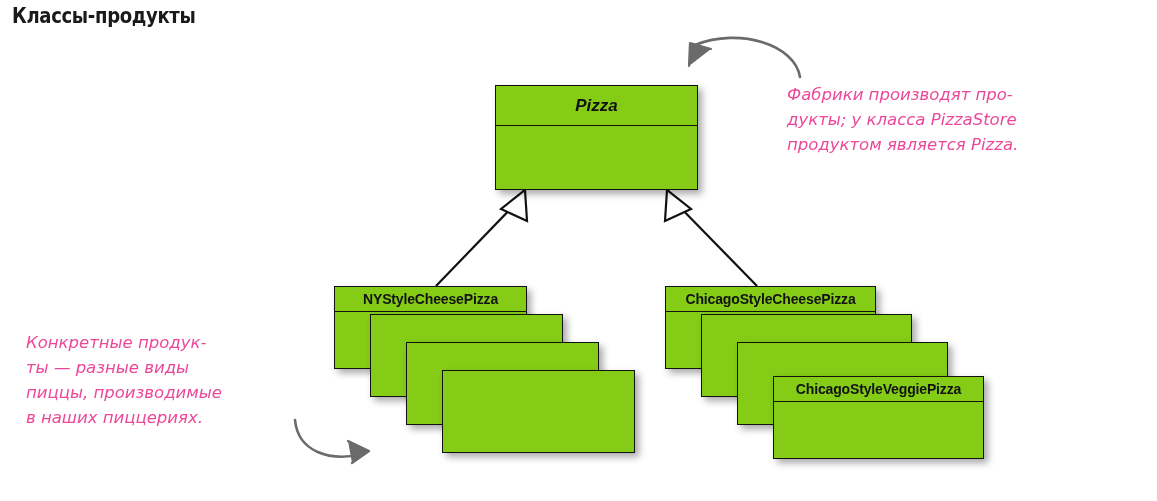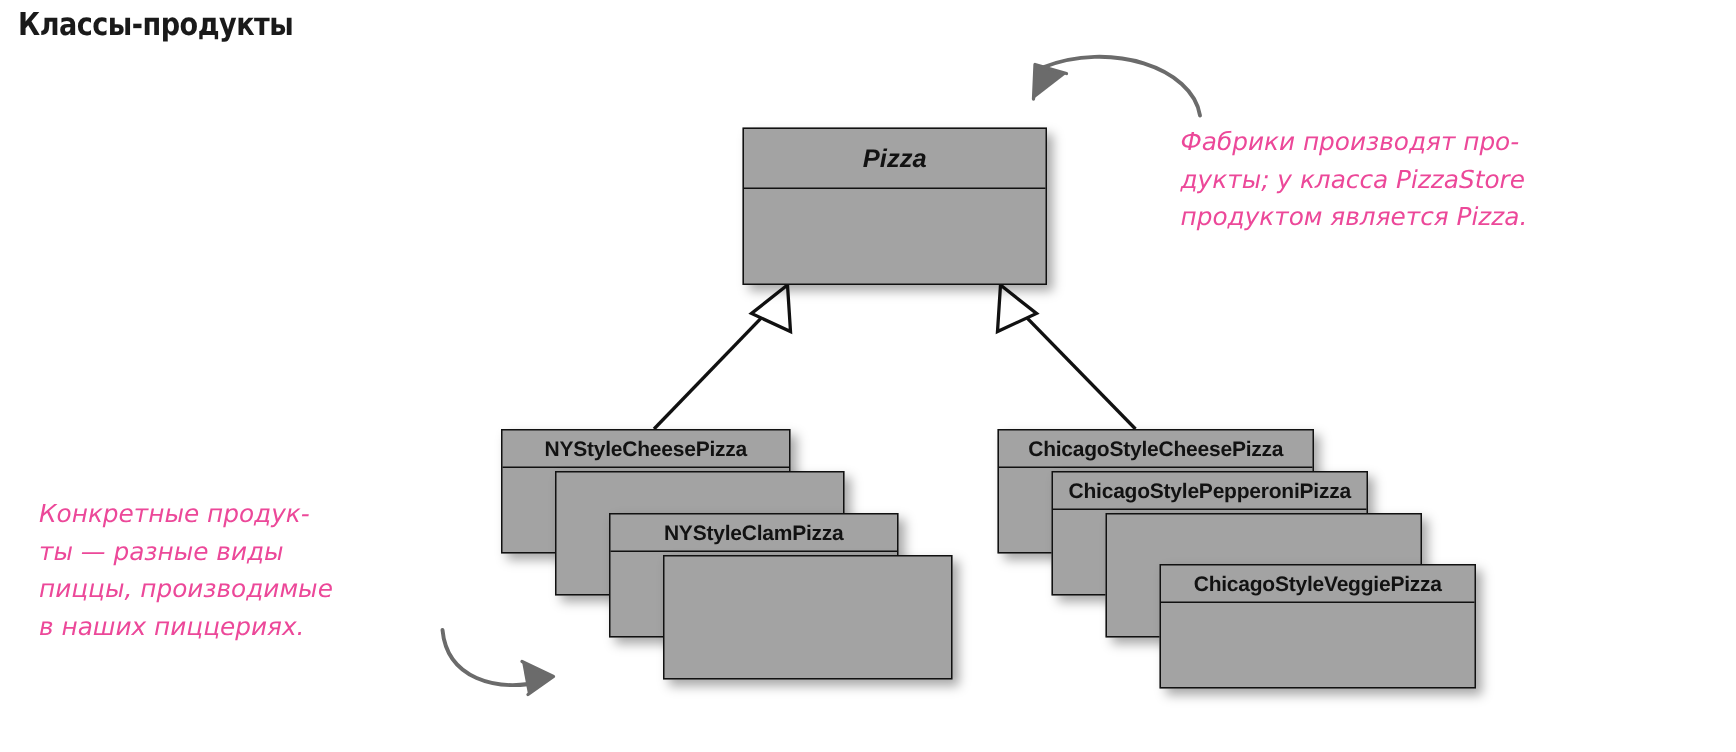--- a/index.html
+++ b/index.html
@@ -33,21 +33,21 @@
     color: #1a1a1a;
     transform: scaleX(0.86);
     transform-origin: left top;
     white-space: nowrap;
   }
 
   
   .uml-box {
     position: absolute;
     box-sizing: border-box;
-    background: #a3a3a3;
+    background: #84cc16;
     border: 1.6px solid #111111;
     box-shadow: 4px 4px 7px rgba(0,0,0,0.34);
   }
   .uml-box .uml-header {
     box-sizing: border-box;
     width: 100%;
     text-align: center;
     font-family: "Liberation Sans", sans-serif;
     font-weight: 700;
     color: #121212;
@@ -140,35 +140,33 @@
   <div class="uml-box box-concrete" style="left:334px; top:286px; width:193px; height:83px; z-index:11;">
     <div class="uml-header">NYStyleCheesePizza</div>
     <div class="uml-body"></div>
   </div>
 
   <div class="uml-box box-concrete" style="left:370px; top:314px; width:193px; height:83px; z-index:12;">
     <div class="uml-body"></div>
   </div>
 
   <div class="uml-box box-concrete" style="left:406px; top:342px; width:193px; height:83px; z-index:13;">
-    <div class="uml-header">NYStyleClamPizza</div>
     <div class="uml-body"></div>
   </div>
 
   <div class="uml-box box-concrete" style="left:442px; top:370px; width:193px; height:83px; z-index:14;">
     <div class="uml-body"></div>
   </div>
 
   <div class="uml-box box-concrete" style="left:665px; top:286px; width:211px; height:83px; z-index:11;">
     <div class="uml-header">ChicagoStyleCheesePizza</div>
     <div class="uml-body"></div>
   </div>
 
   <div class="uml-box box-concrete" style="left:701px; top:314px; width:211px; height:83px; z-index:12;">
-    <div class="uml-header">ChicagoStylePepperoniPizza</div>
     <div class="uml-body"></div>
   </div>
 
   <div class="uml-box box-concrete" style="left:737px; top:342px; width:211px; height:83px; z-index:13;">
     <div class="uml-body"></div>
   </div>
 
   <div class="uml-box box-concrete" style="left:773px; top:376px; width:211px; height:83px; z-index:14;">
     <div class="uml-header">ChicagoStyleVeggiePizza</div>
     <div class="uml-body"></div>

